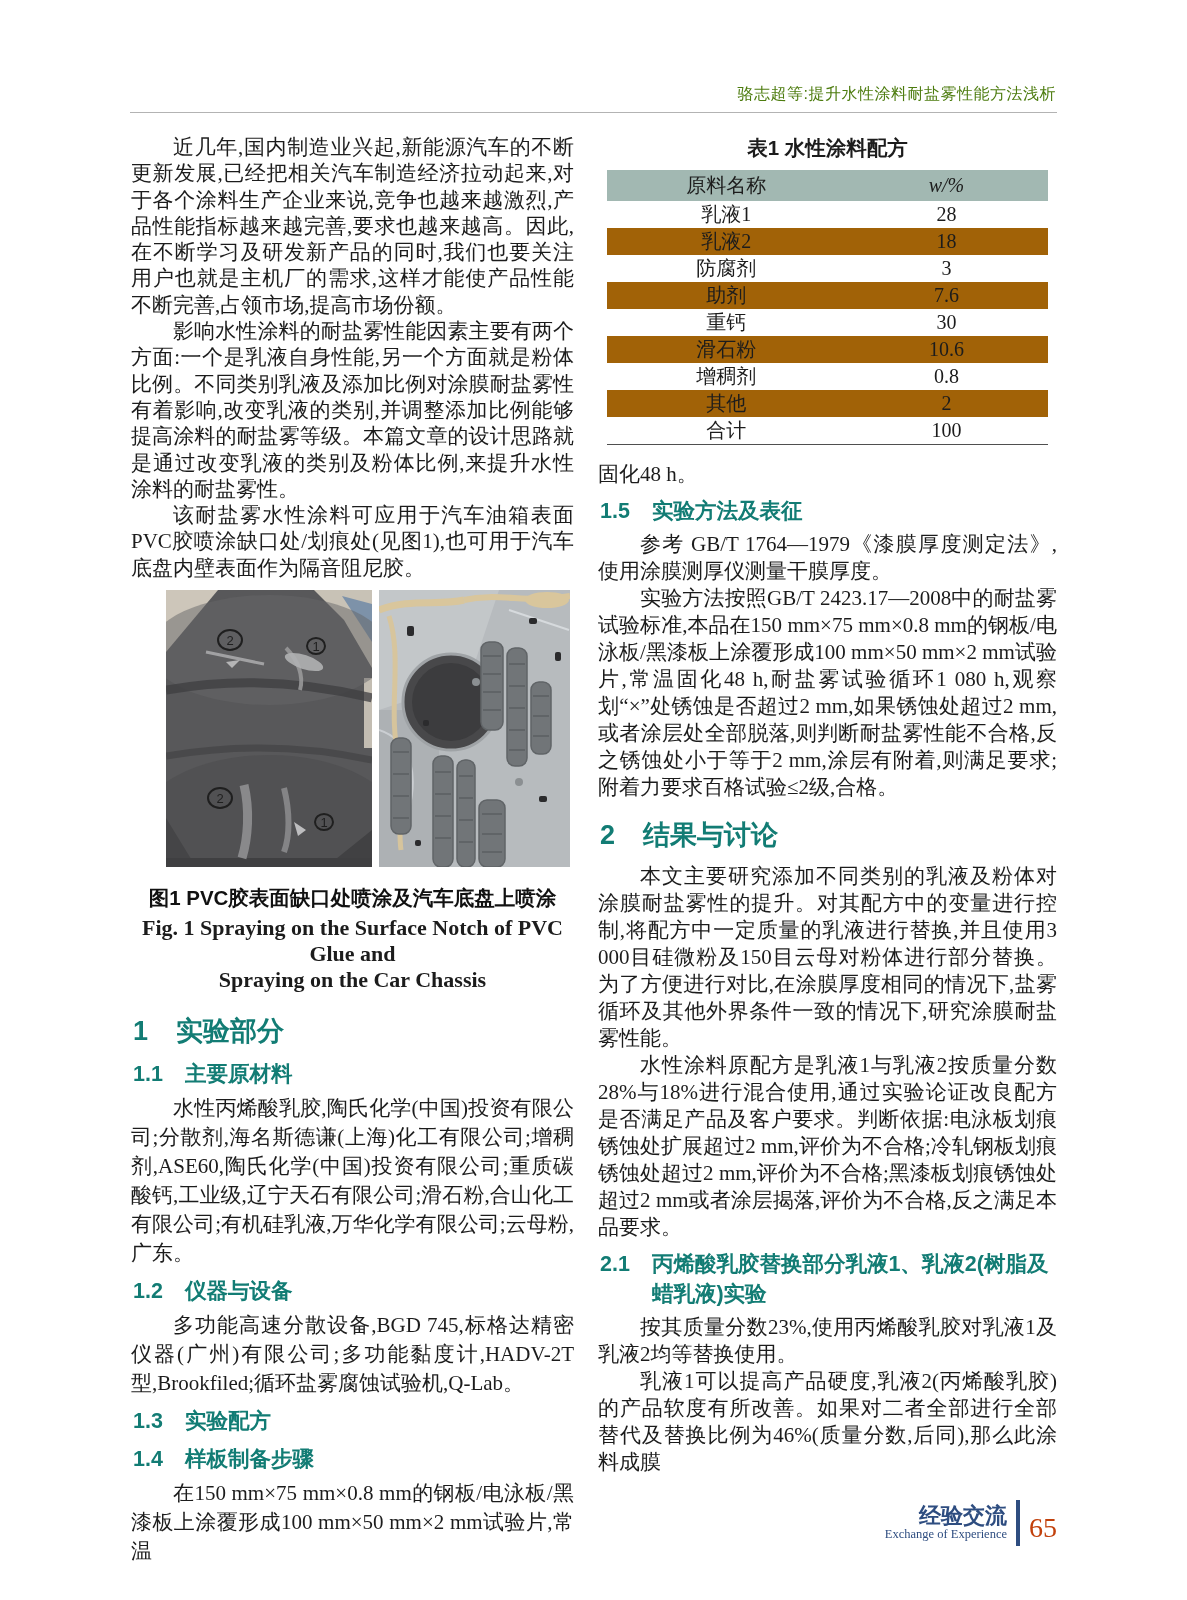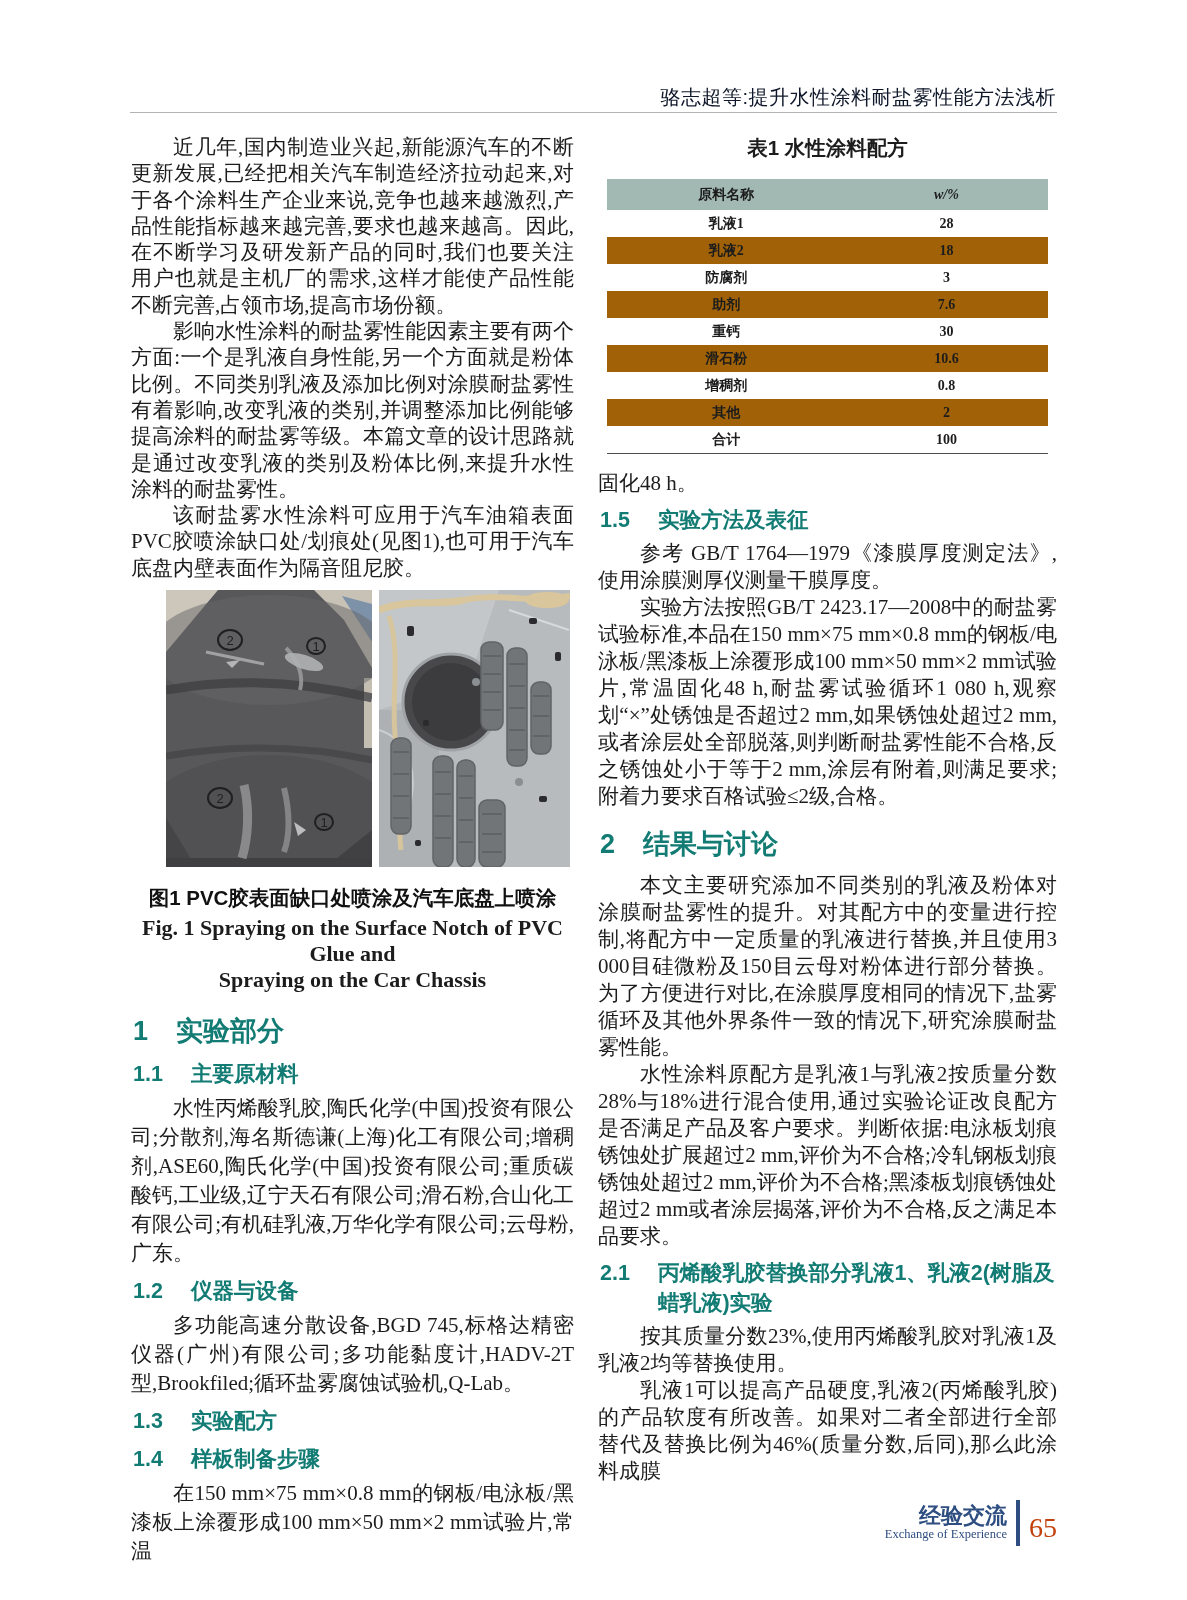--- a/index.html
+++ b/index.html
@@ -1,52 +1,52 @@
 <!DOCTYPE html>
 <html><head>
 <meta charset="utf-8">
 <style>
   html,body{margin:0;padding:0;background:#e8e8e8;}
   .page{position:relative;width:1187px;height:1600px;background:#ffffff;margin:0 auto;
         font-family:"Liberation Serif","DejaVu Serif",serif;color:#1c1c1c;overflow:hidden;}
 
   
   .running-head{position:absolute;top:84px;right:131px;font-family:"Liberation Sans","DejaVu Sans",sans-serif;
-       font-size:20px;color:#0f172a;letter-spacing:0.5px;}
+       font-size:16px;color:#4d7c0f;letter-spacing:0.5px;}
   .head-rule{position:absolute;top:112px;left:130px;width:927px;border-top:1.5px solid #b3b3b3;}
 
   
   .col-left{position:absolute;left:131px;top:134px;width:443px;}
   .col-right{position:absolute;left:598px;top:128px;width:459px;}
 
   .body-p{font-size:21px;line-height:26.3px;text-align:justify;text-indent:2em;margin:0;}
   .col-left .sec-body{line-height:29px;}
   .col-right .body-p{line-height:27px;}
   .no-indent{text-indent:0;}
 
   .h1{display:flex;gap:28px;align-items:baseline;color:#127c74;
       font-family:"Liberation Sans","DejaVu Sans",sans-serif;font-weight:bold;font-size:27px;
       margin:20px 0 10px 2px;}
-  .h2{display:flex;gap:28px;align-items:baseline;color:#127c74;
+  .h2{display:flex;gap:22px;align-items:baseline;color:#127c74;
       font-family:"Liberation Sans","DejaVu Sans",sans-serif;font-weight:bold;font-size:21.5px;
       line-height:30px;margin:8px 0 5px 2px;}
   .h2 .h2-title{flex:1;}
 
   
   .photos{display:flex;gap:7px;margin:9px 0 0 35px;}
   .photo{display:block;}
   .cap-zh{text-align:center;font-family:"Liberation Sans","DejaVu Sans",sans-serif;
           font-weight:bold;font-size:20.5px;margin-top:17px;color:#111;}
   .cap-en{text-align:center;font-weight:bold;font-size:22px;line-height:26px;margin-top:3px;}
 
   
   .tbl-zh{text-align:center;font-family:"Liberation Sans","DejaVu Sans",sans-serif;
           font-weight:bold;font-size:20.5px;margin:6px 0 2px;}
   .tbl-en{text-align:center;font-weight:bold;font-size:19.5px;margin:2px 0 10px;}
-  table.formula{width:96%;margin:17px auto 16px;border-collapse:collapse;font-size:14px;font-weight:bold;}
+  table.formula{width:96%;margin:8px auto 16px;border-collapse:collapse;font-size:20px;}
   table.formula td{height:27px;text-align:center;padding:0;}
   table.formula td:first-child{width:54%;}
   table.formula tr.thead td{background:#a2b8b2;height:31px;}
   table.formula tr.stripe td{background:#a16207;}
   table.formula tr.lastrow td{border-bottom:1.5px solid #4f4f4f;}
   .wcell{font-style:italic;}
 
   
   .footer{position:absolute;top:1500px;right:130px;display:flex;align-items:center;gap:9px;}
   .footer-text{text-align:right;}

